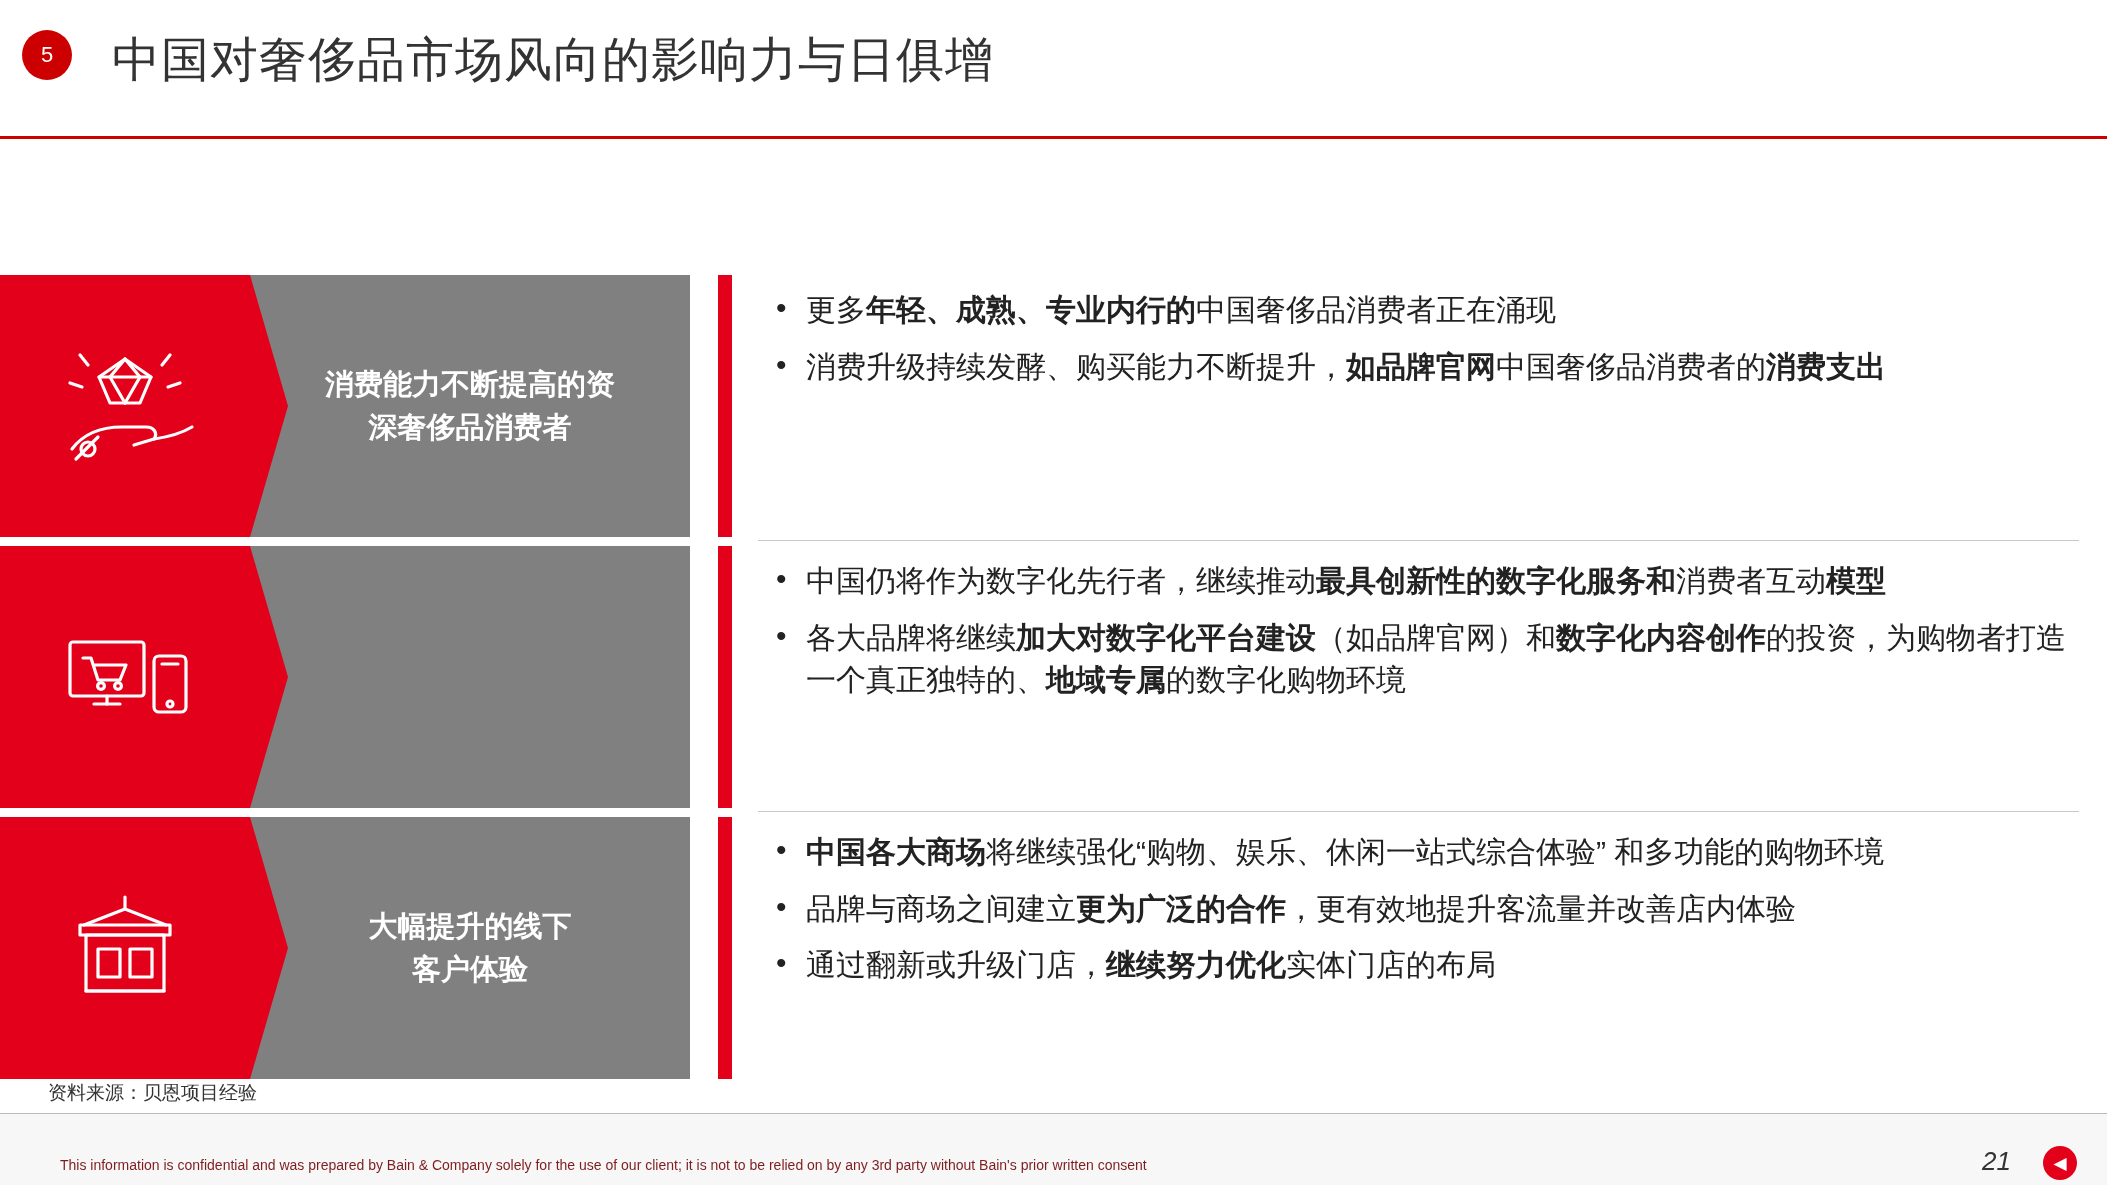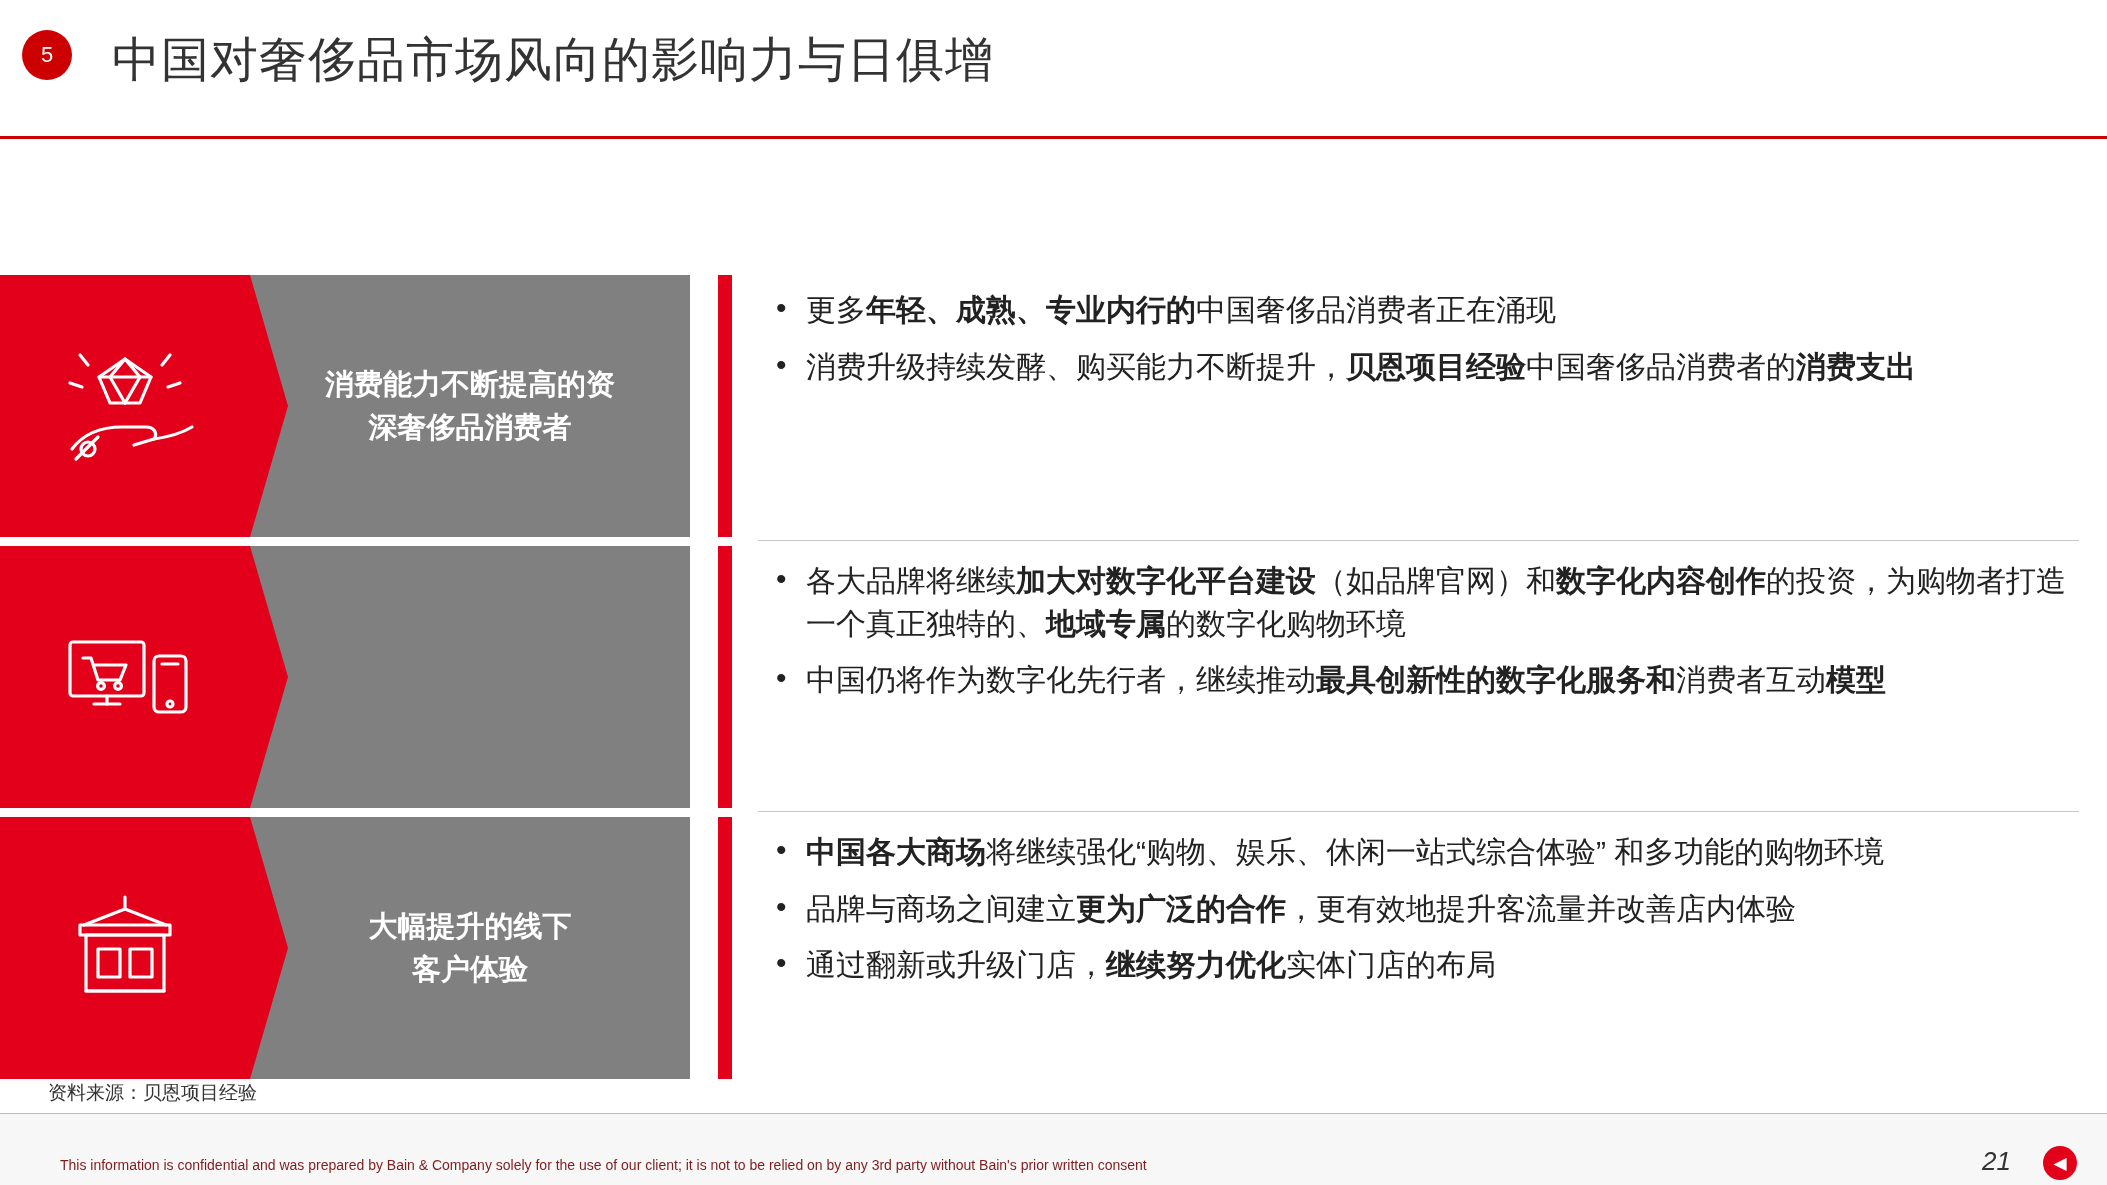--- a/index.html
+++ b/index.html
@@ -233,21 +233,21 @@
       </span>
     </div>
     <div class="label-cell">
       <div class="notch"></div>
       <span>消费能力不断提高的资<br>深奢侈品消费者</span>
     </div>
     <div class="red-bar"></div>
     <div class="bullets-cell">
       <ul class="bullets">
           <li><span>更多</span><b>年轻、成熟、专业内行的</b><span>中国奢侈品消费者正在涌现</span></li>
-          <li><span>消费升级持续发酵、购买能力不断提升，</span><b>贝恩项目经验</b><span>中国奢侈品消费者的</span><b>消费支出</b></li>
+          <li><span>消费升级持续发酵、购买能力不断提升，</span><b>如品牌官网</b><span>中国奢侈品消费者的</span><b>消费支出</b></li>
         </ul>
     </div>
   </div>
 
   <div class="row">
     <div class="icon-cell">
       <span>
         <svg width="150" height="130" viewBox="0 0 150 130">
           <g fill="none" stroke="#ffffff" stroke-width="3.2" stroke-linejoin="round" stroke-linecap="round">
             <rect x="20" y="30" width="74" height="54" rx="3"></rect>
@@ -262,22 +262,22 @@
           </g>
         </svg>
       </span>
     </div>
     <div class="label-cell">
       <div class="notch"></div>
     </div>
     <div class="red-bar"></div>
     <div class="bullets-cell with-divider">
       <ul class="bullets">
+          <li><span>中国仍将作为数字化先行者，继续推动</span><b>最具创新性的数字化服务和</b><span>消费者互动</span><b>模型</b></li>
           <li><span>各大品牌将继续</span><b>加大对数字化平台建设</b><span>（如品牌官网）和</span><b>数字化内容创作</b><span>的投资，为购物者打造一个真正独特的、</span><b>地域专属</b><span>的数字化购物环境</span></li>
-          <li><span>中国仍将作为数字化先行者，继续推动</span><b>最具创新性的数字化服务和</b><span>消费者互动</span><b>模型</b></li>
         </ul>
     </div>
   </div>
 
   <div class="row">
     <div class="icon-cell">
       <span>
         <svg width="150" height="130" viewBox="0 0 150 130">
           <g fill="none" stroke="#ffffff" stroke-width="3.2" stroke-linejoin="round" stroke-linecap="round">
             <line x1="75" y1="14" x2="75" y2="26"></line>

